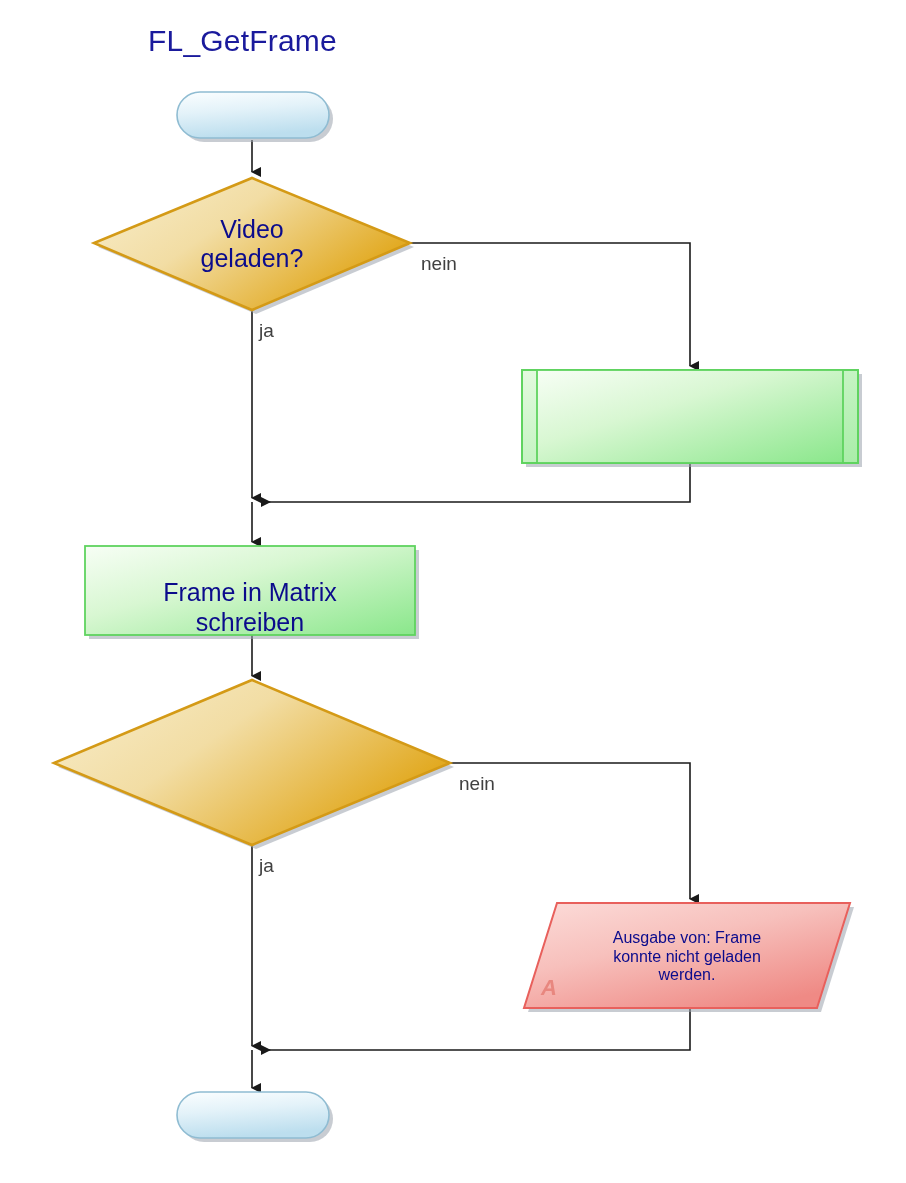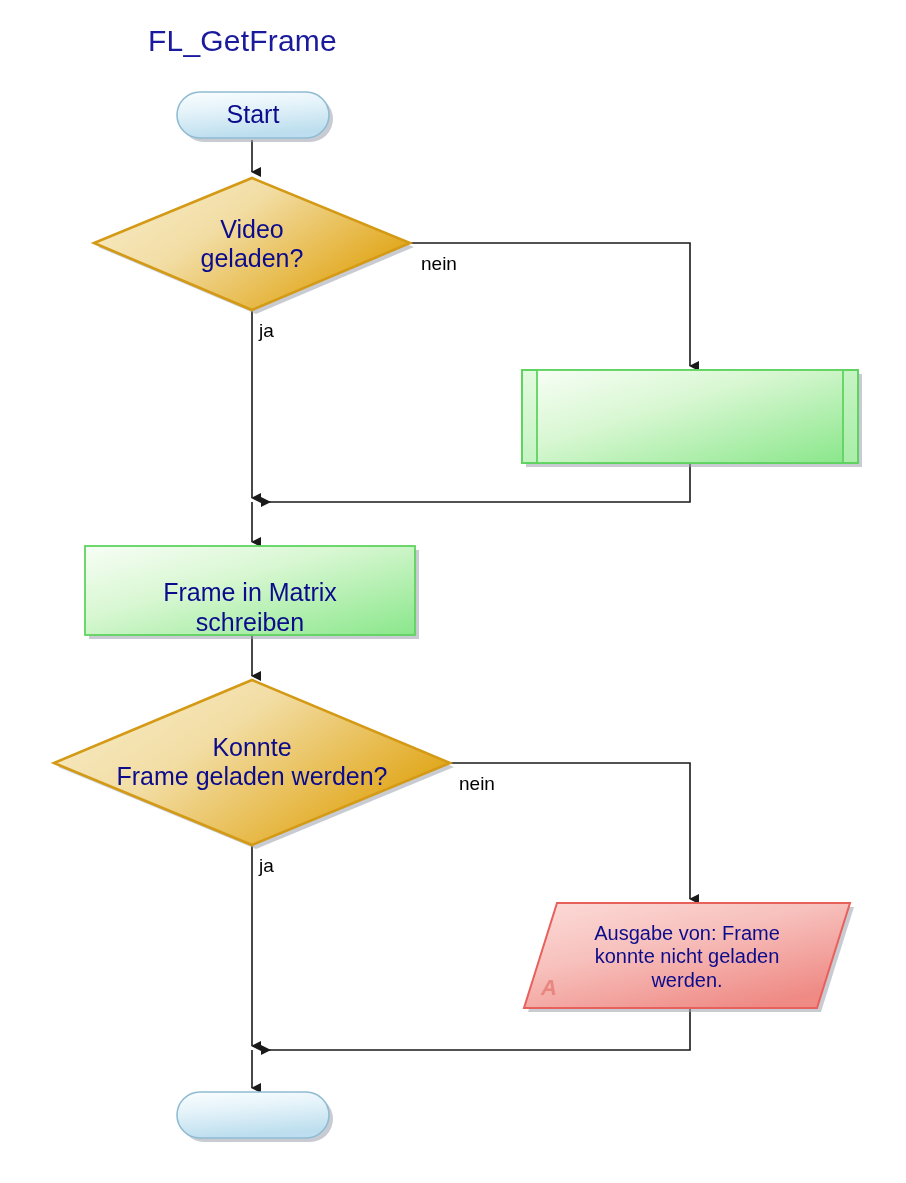--- a/index.html
+++ b/index.html
@@ -39,21 +39,21 @@
     position: absolute;
     left: 148px;
     top: 24px;
     font-size: 30px;
     color: #1a1a9c;
     letter-spacing: 0.2px;
   }
   .edge-label {
     position: absolute;
     font-size: 19px;
-    color: #000000;
+    color: #404040;
   }
   .marker-a {
     position: absolute;
     font-size: 22px;
     font-weight: bold;
     font-style: italic;
     color: #e8877f;
   }
 </style>
 </head>
@@ -153,33 +153,30 @@
       <polygon points="561,907 854,907 821,1012 528,1012" fill="#9aa3ad" opacity="0.55"></polygon>
       <polygon points="557,903 850,903 817,1008 524,1008" fill="url(#gradIO)" stroke="#e8605c" stroke-width="2"></polygon>
     </g>
 
     <g>
       <rect x="181" y="1096" width="152" height="46" rx="23" ry="23" fill="#9aa3ad" opacity="0.55"></rect>
       <rect x="177" y="1092" width="152" height="46" rx="23" ry="23" fill="url(#gradTerm)" stroke="#8fbcd2" stroke-width="1.6"></rect>
     </g>
   </svg>
 
-  <div class="node-text" style="left:177px; top:92px; width:152px; height:46px; font-size:25px;">Start</div>
 
   <div class="node-text" style="left:132px; top:207px; width:240px; height:74px; font-size:25px;">Video
 geladen?</div>
 
 
   <div class="node-text" style="left:85px; top:546px; width:330px; height:89px; font-size:25px;margin-top:17px;">Frame in Matrix
 schreiben</div>
 
-  <div class="node-text" style="left:62px; top:722px; width:380px; height:80px; font-size:25px;">Konnte
-Frame geladen werden?</div>
 
-  <div class="node-text" style="left:548px; top:908px; width:278px; height:98px; font-size:20px;">Ausgabe von: Frame
+  <div class="node-text" style="left:548px; top:908px; width:278px; height:98px; font-size:16px;">Ausgabe von: Frame
 konnte nicht geladen
 werden.</div>
 
   <div class="marker-a" style="left:541px; top:975px;">A</div>
 
 
   <div class="edge-label" style="left:421px; top:253px;">nein</div>
 
   <div class="edge-label" style="left:259px; top:320px;">ja</div>
 

